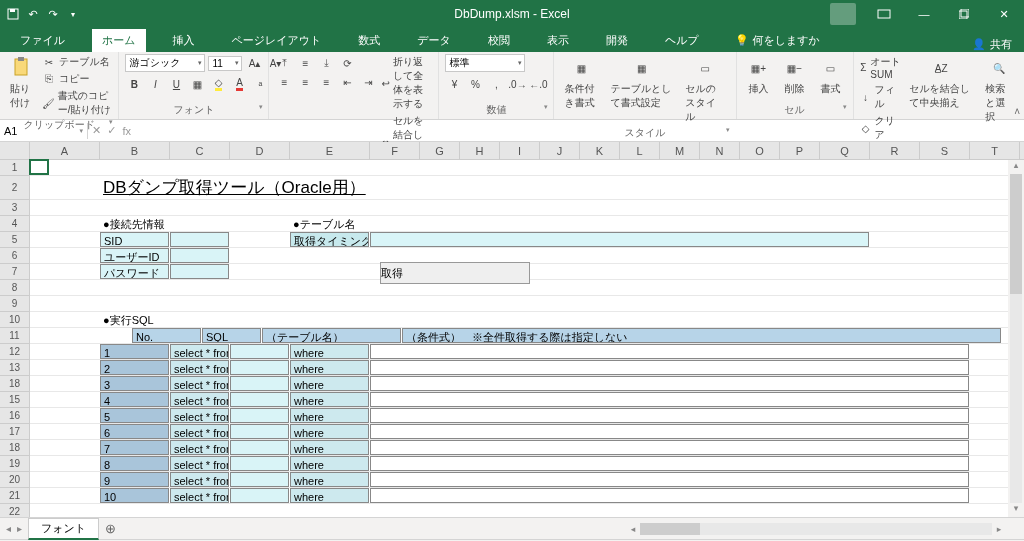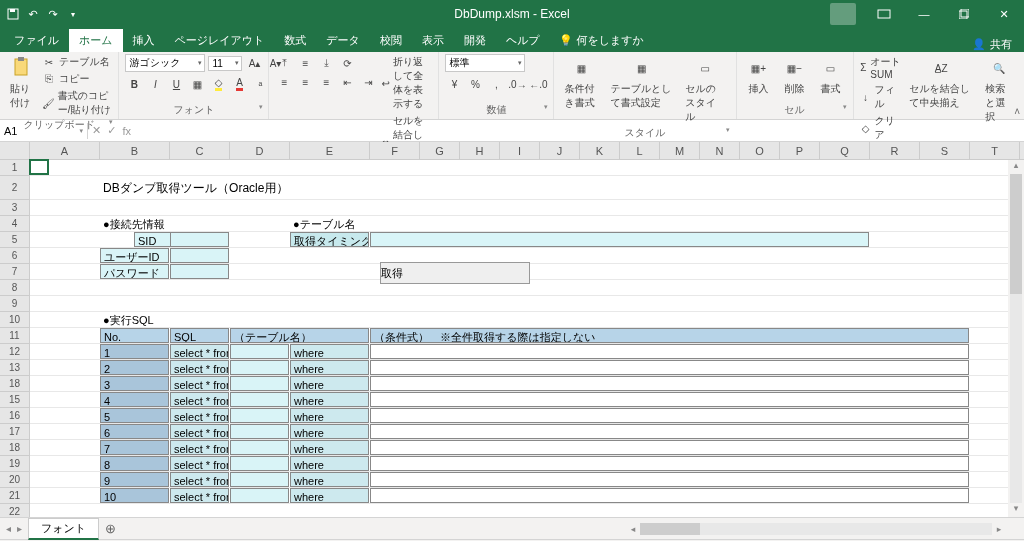--- a/index.html
+++ b/index.html
@@ -8,21 +8,21 @@
 
 .titlebar { background: #217346; height: 28px; display: flex; align-items: center; color: #fff; position: relative; }
 .titlebar-left { display: flex; align-items: center; gap: 6px; padding-left: 6px; }
 .titlebar-icon { width: 14px; height: 14px; display: flex; align-items: center; justify-content: center; }
 .titlebar-center { position: absolute; left: 50%; transform: translateX(-50%); font-size: 12px; }
 .titlebar-right { margin-left: auto; display: flex; align-items: center; }
 .win-btn { width: 40px; height: 28px; display: flex; align-items: center; justify-content: center; color: #fff; }
 .account { width: 26px; height: 22px; background: rgba(255,255,255,0.3); border-radius: 2px; margin-right: 8px; }
 
 
-.menutabs { background: #217346; height: 24px; display: flex; align-items: flex-end; padding-left: 4px; gap: 0; }
+.menutabs { background: #217346; height: 24px; display: flex; align-items: flex-end; padding-left: 10px; gap: 17px; }
 .menutab { padding: 4px 10px; color: #fff; font-size: 11px; cursor: pointer; }
 .menutab.active { background: #fff; color: #217346; }
 .menutab-right { margin-left: auto; padding-right: 12px; color: #fff; font-size: 11px; display: flex; align-items: center; gap: 4px; }
 
 
 .ribbon { background: #f3f2f1; height: 68px; border-bottom: 1px solid #d4d4d4; display: flex; position: relative; }
 .rgroup { border-right: 1px solid #e1e1e1; padding: 2px 6px 0 6px; display: flex; flex-direction: column; justify-content: space-between; }
 .rgroup-body { display: flex; align-items: flex-start; gap: 4px; flex: 1; }
 .rgroup-label { text-align: center; font-size: 10px; color: #666; padding-bottom: 2px; position: relative; }
 .rgroup-label::after { content: "▾"; position: absolute; right: 0; font-size: 7px; color: #888; }
@@ -52,24 +52,24 @@
 .gridbody { position: relative; }
 .row { display: flex; height: 16px; }
 .row.tall { height: 24px; }
 .rowhead { width: 30px; border-right: 1px solid #ccc; border-bottom: 1px solid #ccc; background: #e6e6e6; text-align: center; font-size: 10px; color: #555; line-height: 16px; }
 .row.tall .rowhead { line-height: 24px; }
 .cells { flex: 1; position: relative; border-bottom: 1px solid #e8e8e8; }
 
 
 .sheet-content { position: absolute; left: 30px; top: 18px; right: 0; bottom: 0; }
 .sc { position: absolute; font-size: 11px; color: #000; padding: 1px 3px; white-space: nowrap; overflow: hidden; }
-.title-cell { font-size: 12px; }
+.title-cell { font-size: 17px; text-decoration: underline; }
 .bordered { border: 1px solid #888; }
 .bg-lite { background: #d9f4f7; }
-.bg-head { background: #b7d4e8; }
+.bg-head { background: #b7d4e8; margin-left: 32px; }
 .bg-num { background: #a9c5da; }
 .bg-sql { background: #cde9ee; }
 .bg-timing-lbl { background: #c7e9ed; }
 .bg-timing-val { background: #d9f5f8; }
 
 
 .active-cell { position: absolute; border: 2px solid #217346; background: transparent; pointer-events: none; }
 
 
 .sheet-btn { position: absolute; border: 1px solid #999; background: #efefef; font-size: 11px; line-height: 20px; }
@@ -455,21 +455,21 @@
         <div class="rowhead">22</div>
         <div class="cells"></div>
       </div>
     </div>
 
   <div class="sheet-content" id="sheetcontent">
 
     <div class="active-cell" style="left:-1px;top:-1px;width:20px;height:16px"></div>
   <div class="sc title-cell" style="left: 70px; top: 16px; width: 359px; height: 23px; line-height: 22px;">DBダンプ取得ツール（Oracle用）</div>
       <div class="sc " style="left: 70px; top: 56px; width: 189px; height: 15px; line-height: 14px;">●接続先情報</div>
-      <div class="sc bordered bg-lite" style="left: 70px; top: 72px; width: 69px; height: 15px; line-height: 14px; margin-left: 34px;">SID</div>
+      <div class="sc bordered bg-lite" style="left: 70px; top: 72px; width: 69px; height: 15px; line-height: 14px;">SID</div>
       <div class="sc bordered bg-lite" style="left: 140px; top: 72px; width: 59px; height: 15px; line-height: 14px;"></div>
       <div class="sc bordered bg-lite" style="left: 70px; top: 88px; width: 69px; height: 15px; line-height: 14px;">ユーザーID</div>
       <div class="sc bordered bg-lite" style="left: 140px; top: 88px; width: 59px; height: 15px; line-height: 14px;"></div>
       <div class="sc bordered bg-lite" style="left: 70px; top: 104px; width: 69px; height: 15px; line-height: 14px;">パスワード</div>
       <div class="sc bordered bg-lite" style="left: 140px; top: 104px; width: 59px; height: 15px; line-height: 14px;"></div>
       <div class="sc " style="left: 260px; top: 56px; width: 169px; height: 15px; line-height: 14px;">●テーブル名</div>
       <div class="sc bordered bg-timing-lbl" style="left: 260px; top: 72px; width: 79px; height: 15px; line-height: 14px;">取得タイミング</div>
       <div class="sc bordered bg-timing-val" style="left: 340px; top: 72px; width: 499px; height: 15px; line-height: 14px;"></div>
       <div class="sheet-btn" style="left: 350px; top: 102px; width: 150px; height: 22px;">取得</div>
       <div class="sc " style="left: 70px; top: 152px; width: 189px; height: 15px; line-height: 14px;">●実行SQL</div>

